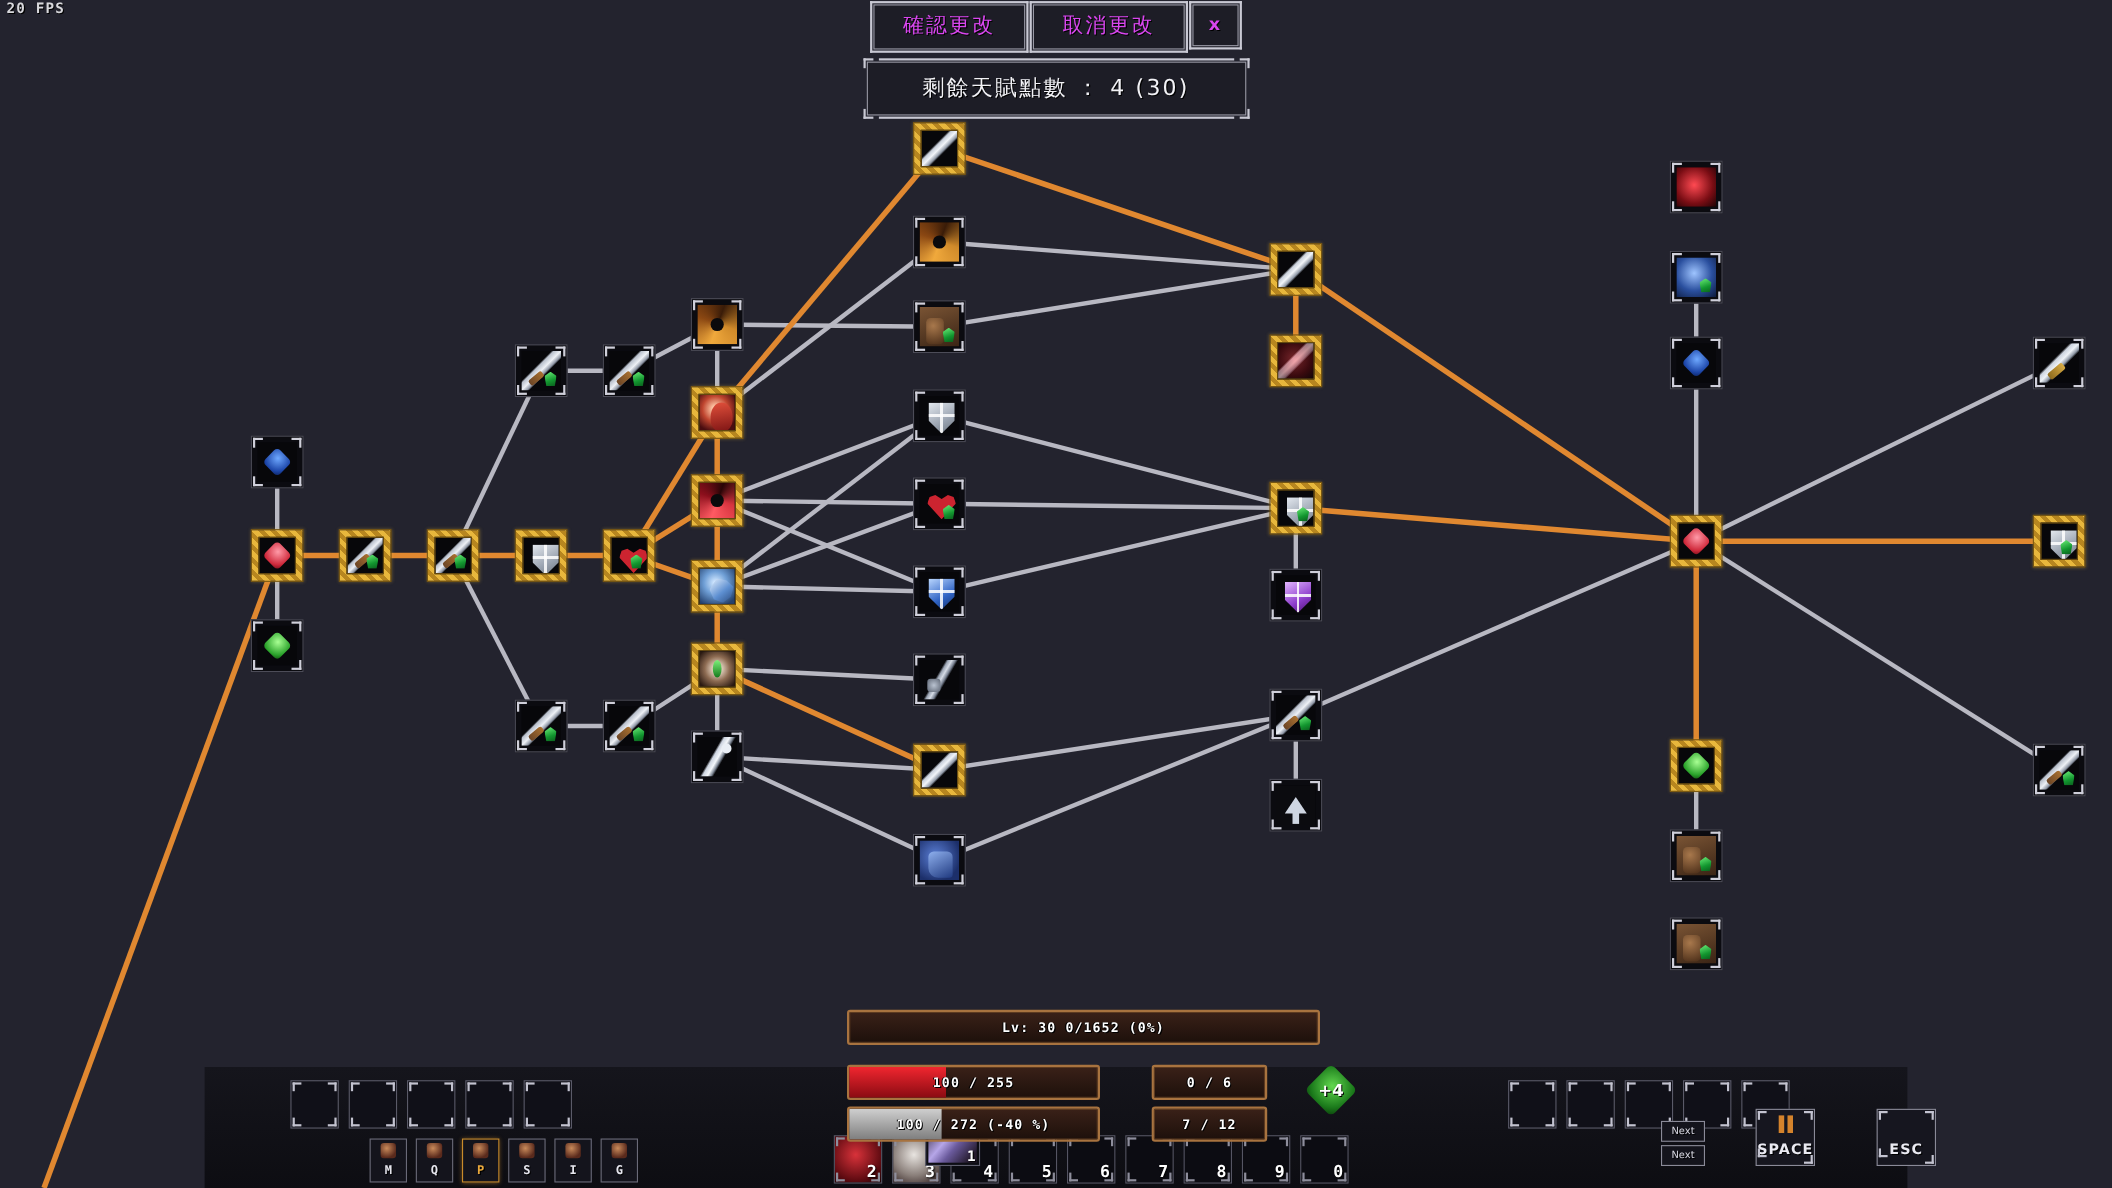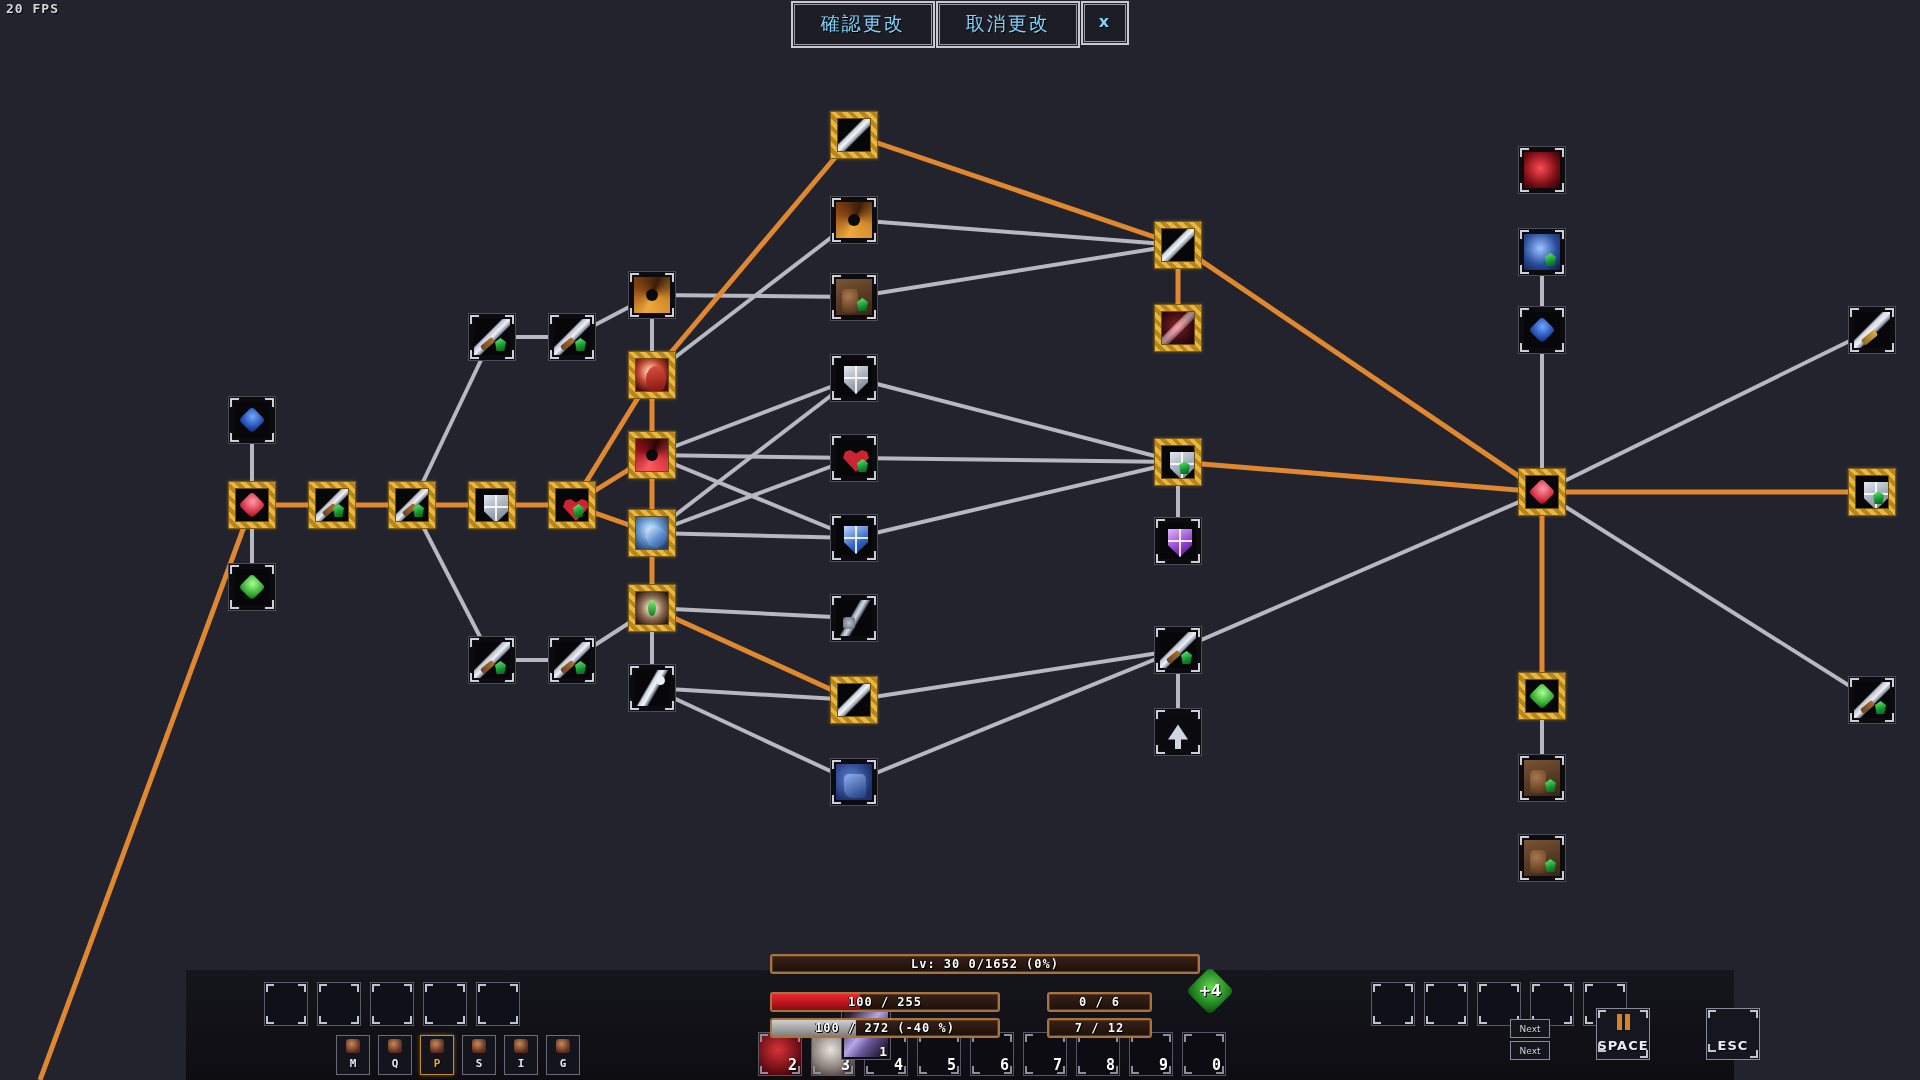--- a/index.html
+++ b/index.html
@@ -25,21 +25,21 @@
 
   
   #topbar{
     position:absolute; left:0; top:4px; width:1920px;
     display:flex; justify-content:center; align-items:flex-start; gap:7px;
   }
   .gbtn{
     position:relative;
     background:#1d1d26;
     border:1px solid #9a9aa6;
-    color:#7dd3fc;
+    color:#d946ef;
     font-family:"DejaVu Sans", sans-serif;
     font-size:19px; line-height:1;
     padding:9px 26px 11px 26px;
     text-align:center;
     letter-spacing:2px;
     text-shadow:1px 1px 0 #000;
     cursor:pointer;
   }
   .gbtn::before,.gbtn::after{
     content:""; position:absolute; left:-4px; right:-4px; height:0;
@@ -242,21 +242,21 @@
   .numslot .c.tl{ top:1px;left:1px; border-right:none;border-bottom:none;}
   .numslot .c.tr{ top:1px;right:1px; border-left:none;border-bottom:none;}
   .numslot .c.bl{ bottom:1px;left:1px; border-right:none;border-top:none;}
   .numslot .c.br{ bottom:1px;right:1px; border-left:none;border-top:none;}
   .numslot.filled1{ background:radial-gradient(circle at 45% 40%,#d8323a,#5c0a10 70%,#1a0305);}
   .numslot.filled2{ background:radial-gradient(circle at 45% 40%,#e8e4e0,#8a7f7a 55%,#2a1a1a);}
 
   
   #bars{ position:absolute; left:770px; bottom:42px; width:430px; }
   .barframe{
-    position:relative; height:20px;
+    position:relative; height:32px;
     background:linear-gradient(#3a2118,#1d100b);
     border:2px solid #a8733f;
     border-radius:3px;
     box-shadow:inset 0 0 0 1px #5c3a20;
     overflow:hidden;
   }
   .barframe .fill{ position:absolute; left:0; top:0; bottom:0; }
   .barframe .txt{
     position:absolute; inset:0; display:flex; align-items:center; justify-content:center;
     font-family:"DejaVu Sans Mono", monospace;
@@ -750,20 +750,28 @@
     <div class="gbtn">
       <span class="br l"></span><span class="br r"></span>
       <span>取消更改</span>
     </div>
     <div class="gbtn sq">
       <span class="br l"></span><span class="br r"></span>
       <span>x</span>
     </div>
   </div>
 
+  <div id="pointsbox">
+    <div id="points">
+      <span class="cn tl"></span><span class="cn tr"></span>
+      <span class="cn bl"></span><span class="cn br2"></span>
+      <span class="hl t"></span><span class="hl b"></span>
+      <span>剩餘天賦點數 ： 4 (30)</span>
+    </div>
+  </div>
 
   <div id="hud">
 
     <div class="slotrow" id="leftslots" style="left:78px; top:12px;">
         <div class="slot">
           <span class="c tl"></span>
           <span class="c tr"></span>
           <span class="c bl"></span>
           <span class="c br"></span>
         </div>

